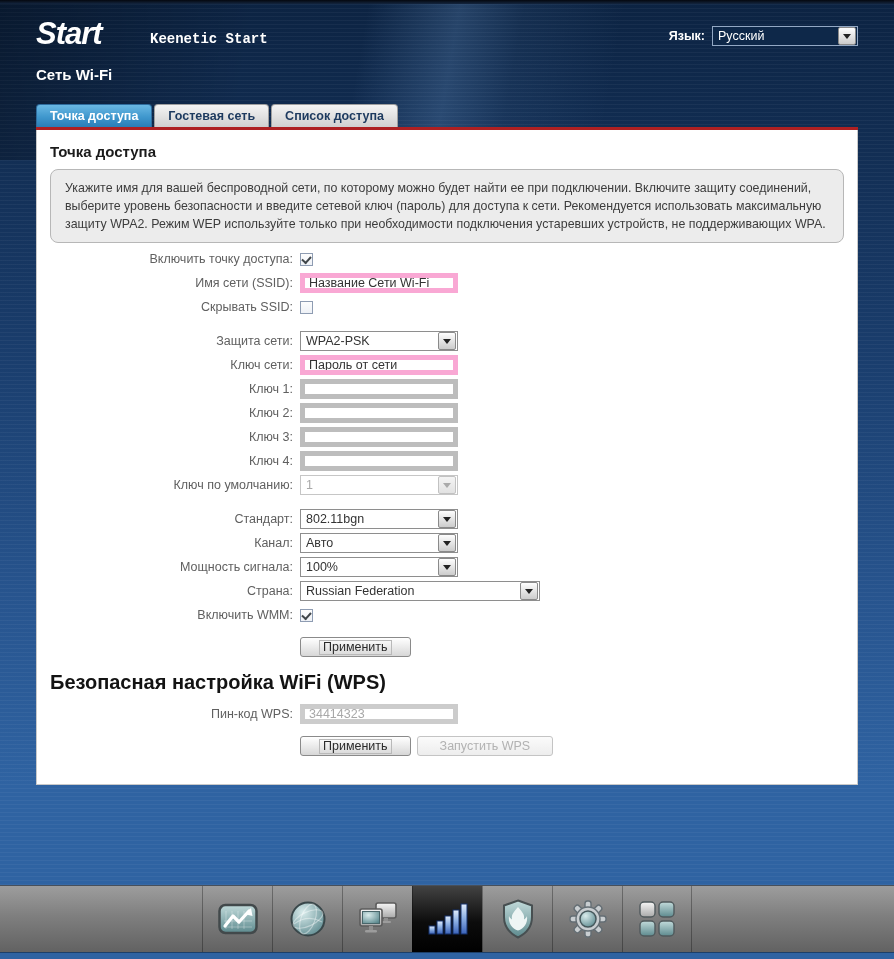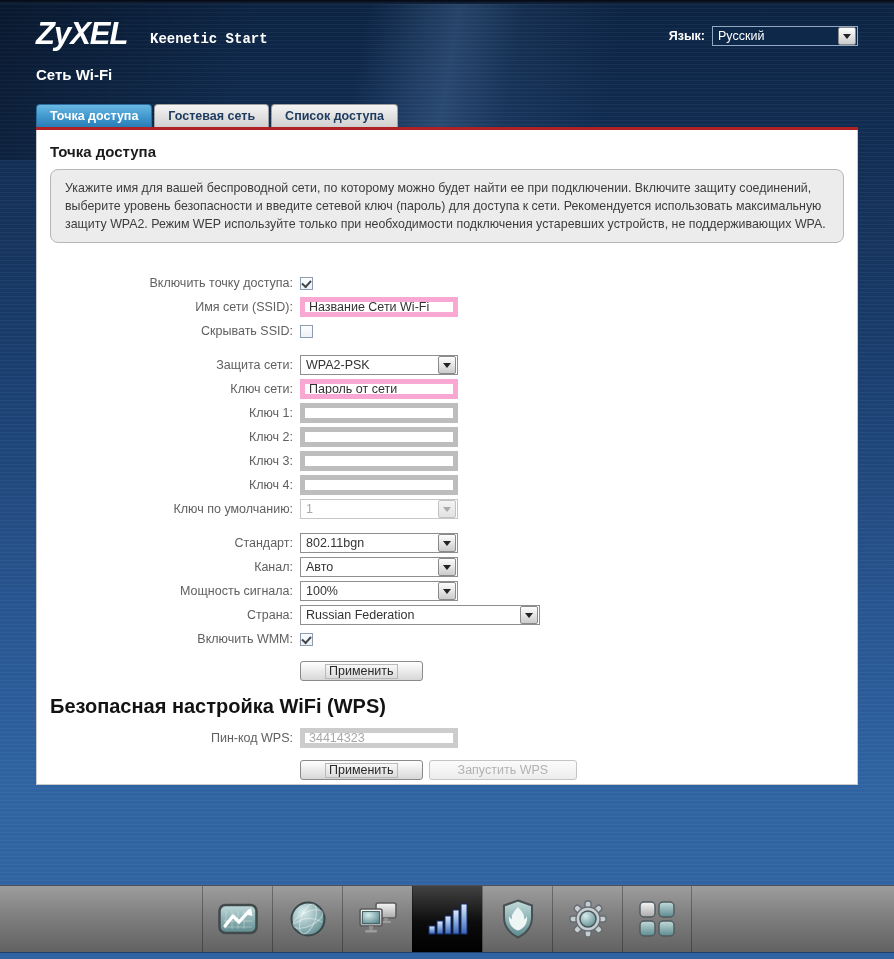--- a/index.html
+++ b/index.html
@@ -44,21 +44,21 @@
     border-color:#2f6d9e; color:#fff; }
 
   .red-line { position:absolute; left:36px; top:127px; width:822px; height:3px; background:#ae2022; }
 
   .panel { position:absolute; left:36px; top:130px; width:822px; height:655px; box-sizing:border-box;
     background:#fff; border:1px solid #c9c9c9; border-top:none; }
   .section-title { margin:13px 13px 9px; font-size:15px; font-weight:bold; color:#1b1b1b; }
   .info-box { margin:0 13px; background:#ececec; border:1px solid #b7b7b7; border-radius:8px;
     padding:9px 14px; color:#3c3c3c; font-size:12.4px; line-height:18px; }
 
-  .form { margin-top:28px; }
+  .form { margin-top:4px; }
   .row { display:flex; align-items:center; height:24px; }
   .row.gap { margin-top:10px; }
   .flabel { width:263px; flex:none; text-align:right; padding-right:7px; box-sizing:border-box;
     color:#606060; font-size:12.5px; }
 
   input.text { width:158px; height:20px; box-sizing:border-box; border:5px solid #f9a8d4;
     padding:0 4px; font-size:12.5px; color:#333; font-family:inherit; background:#fff; }
   input.text.dim { border-color:#bdbdbd; }
   input.text.disabled { border-color:#cccccc; color:#a8a8a8; }
 
@@ -67,21 +67,21 @@
     font-size:12.5px; color:#333; cursor:default; }
   .select.wide { width:240px; }
   .select.disabled { border-color:#c6c6c6; color:#a8a8a8; }
 
   .checkbox { width:13px; height:13px; flex:none; box-sizing:border-box; border:1px solid #8e9cb2;
     background:linear-gradient(#fdfdfd,#eef1f6); position:relative; cursor:pointer; }
   .checkbox.checked::after { content:''; position:absolute; left:1px; top:2px; width:7px; height:4px;
     border-left:2px solid #40464a; border-bottom:2px solid #40464a; transform:rotate(-48deg); }
 
   .button-row { margin-left:263px; margin-top:10px; display:flex; gap:6px; align-items:center; }
-  .btn { height:20px; box-sizing:border-box; padding:0 24px; border:1px solid #8a8a8a; border-radius:3px;
+  .btn { height:20px; box-sizing:border-box; padding:0 18px; border:1px solid #8a8a8a; border-radius:3px;
     background:linear-gradient(#ffffff,#d7d7d7); color:#2a2a2a; font-size:12.5px;
     display:inline-flex; align-items:center; font-family:inherit; cursor:pointer; }
   .btn .inner { border:1px solid #b9b9b9; padding:0 3px; line-height:13px; }
   .btn.disabled { border-color:#c4c4c4; color:#b2b2b2; background:linear-gradient(#fbfbfb,#ededed); cursor:default; }
   .btn.disabled .inner { border-color:transparent; }
 
   .wps-title { margin:14px 13px 8px; font-size:20px; font-weight:bold; color:#131313; }
 
   .bottom-bar { position:absolute; left:0; top:885px; width:894px; height:67px; box-sizing:border-box;
     border-top:1px solid #47505c;
@@ -99,21 +99,21 @@
   .defs-holder { position:absolute; width:0; height:0; overflow:hidden; }
 </style>
 </head>
 <body>
 
 <div class="page">
   <div class="pinstripes"></div>
   <div class="streak"></div>
   <div class="top-strip"></div>
 
-  <div class="logo">ZyXEL</div>
+  <div class="logo">Start</div>
   <div class="product">Keenetic Start</div>
   <div class="lang">
     <span class="lang-label">Язык:</span>
     <div class="lang-select">
       <span>Русский</span>
       <span class="sel-btn">
           <span class="tri"></span>
         </span>
     </div>
   </div>

